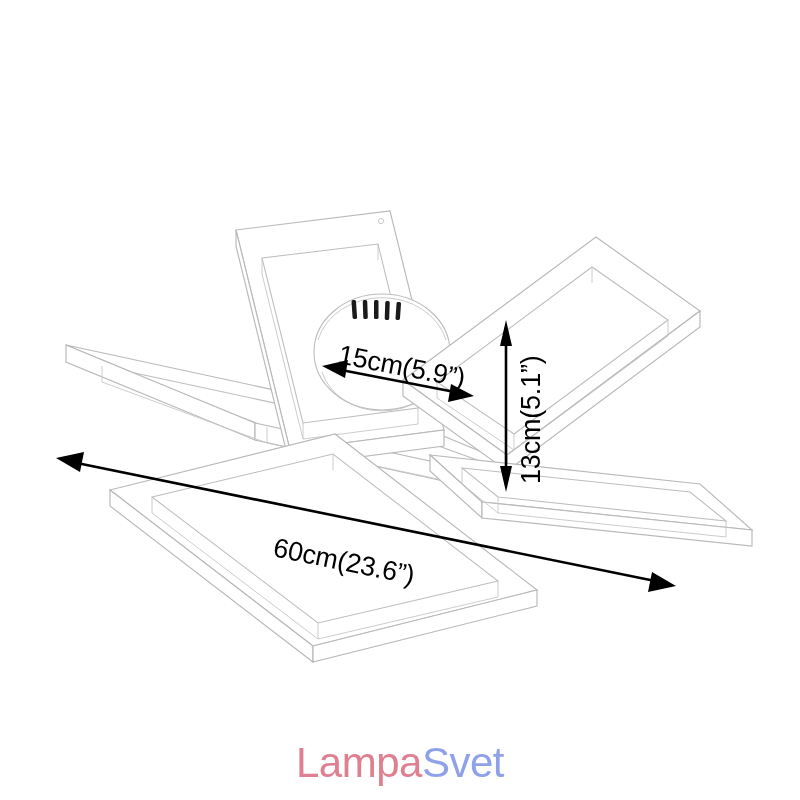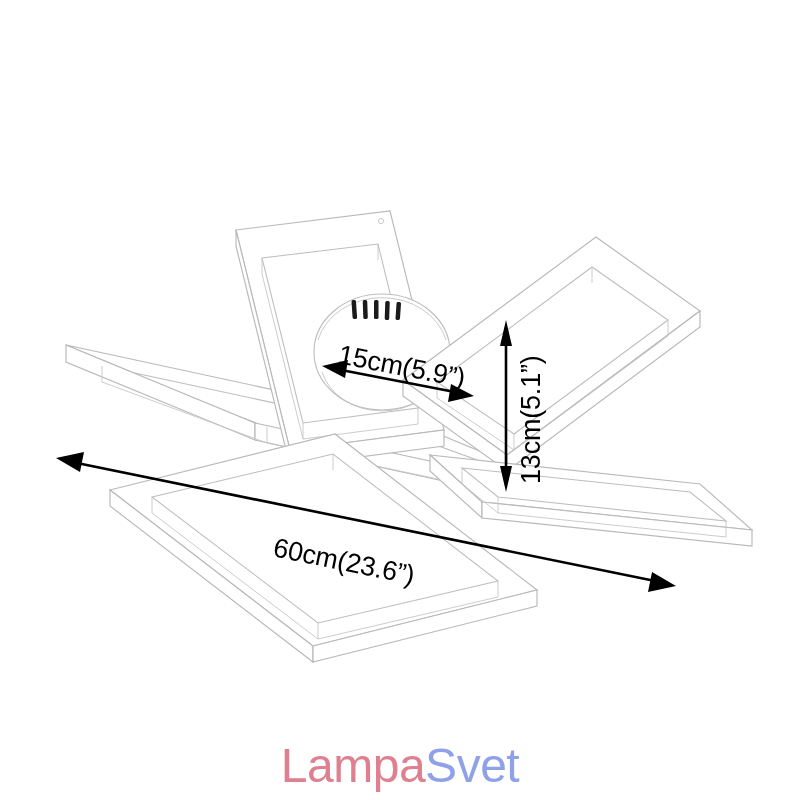--- a/index.html
+++ b/index.html
@@ -86,21 +86,21 @@
     white-space: pre;
   }
 
   
   #brand-logo {
     position: absolute;
     left: 0;
     top: 742px;
     width: 800px;
     text-align: center;
-    font-size: 48px;
+    font-size: 42px;
     font-weight: 400;
     letter-spacing: -0.5px;
     line-height: 1;
     user-select: none;
   }
   #brand-logo .logo-lampa { color: #de8090; }
   #brand-logo .logo-svet  { color: #8fa1e8; }
 </style>
 </head>
 <body>

